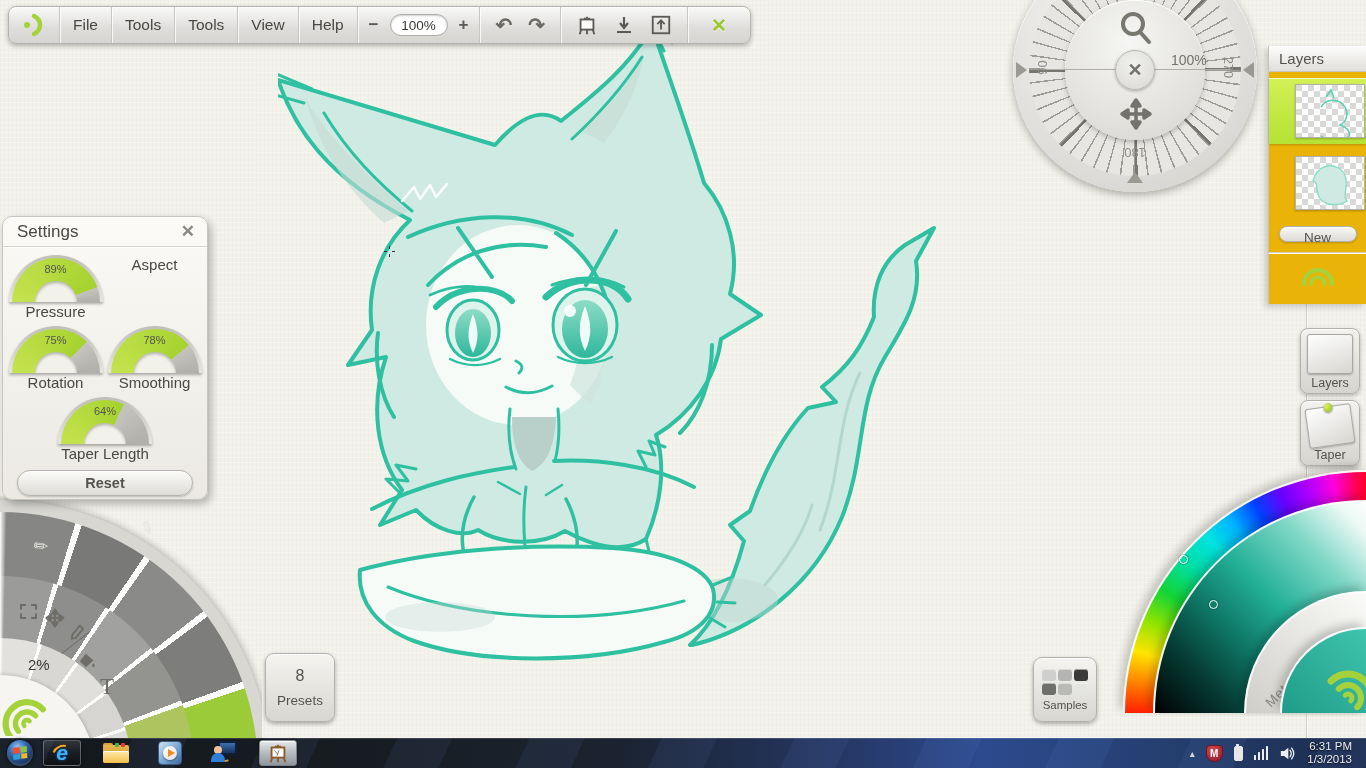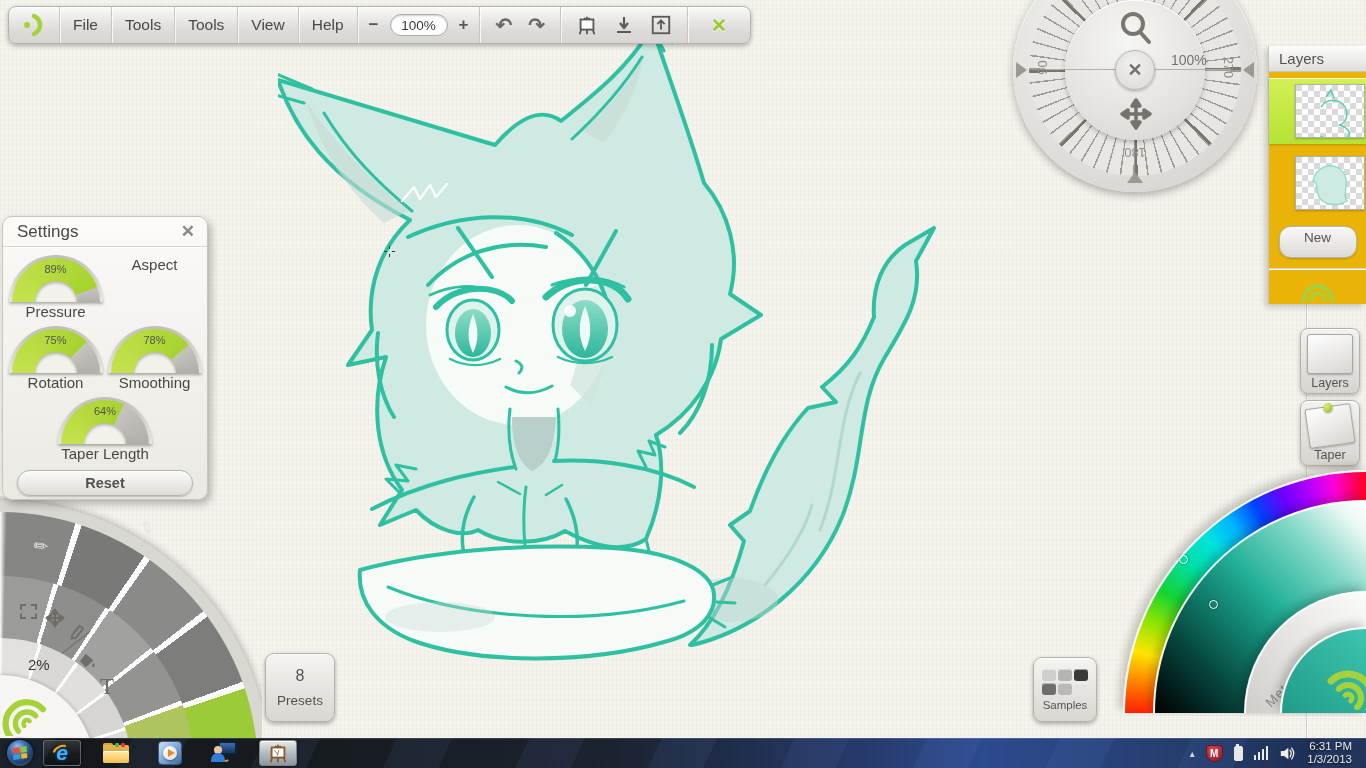--- a/index.html
+++ b/index.html
@@ -60,21 +60,21 @@
   .layers-panel { left:1268px; top:30px; width:98px; height:258px; background:#eab308;
     border-left:1px solid #c3c2bb; box-shadow:-3px 3px 6px rgba(0,0,0,.18); z-index:26;margin-top:16px; }
   .lp-title { height:26px; background:linear-gradient(#fdfdfc,#e0dfdb); border-bottom:1px solid #c6c5bf;
     font-size:15px; color:#55534e; display:flex; align-items:center; padding-left:10px;
     box-shadow:inset 0 1px 0 #fff; }
   .lp-row { position:relative; height:66px; margin-top:6px; }
   .lp-row.sel { background:linear-gradient(#d3f055,#b5e234); box-shadow:inset 0 1px 0 rgba(255,255,255,.7), 0 1px 2px rgba(0,0,0,.2); }
   .lp-thumb { position:absolute; left:26px; top:6px; width:70px; height:54px;
     background:repeating-conic-gradient(#ffffff 0 25%, #d9d9d7 0 50%) 0 0/12px 12px;
     border:1px solid #b2b1ab; box-shadow:0 1px 2px rgba(0,0,0,.25); }
-  .lp-new { display:block; margin:10px auto 0; width:78px; height:32px;
+  .lp-new { display:block; margin:10px auto 0; width:78px; height:16px;
     background:linear-gradient(#f8f8f6,#dcdbd7); border:1px solid #b5b4ae; border-radius:12px;
     font-size:13.5px; color:#55534e; text-align:center; line-height:22px;
     box-shadow:0 1px 2px rgba(0,0,0,.2), inset 0 1px 0 #fff; }
   .lp-divider { margin-top:10px; border-top:1px solid #d2d1cb; box-shadow:0 1px 0 #fff; }
   .lp-logo { display:block; margin:6px auto 0; }
 
   
   .side-divider { left:1306px; top:294px; width:1px; height:444px; background:#cfcec7;
     box-shadow:1px 0 0 rgba(255,255,255,.8); z-index:5; }
   .side-btn { left:1300px; width:60px; border-radius:8px;

